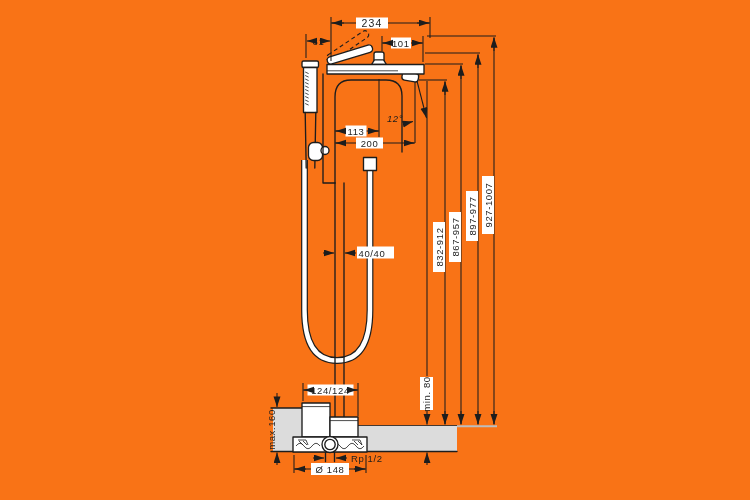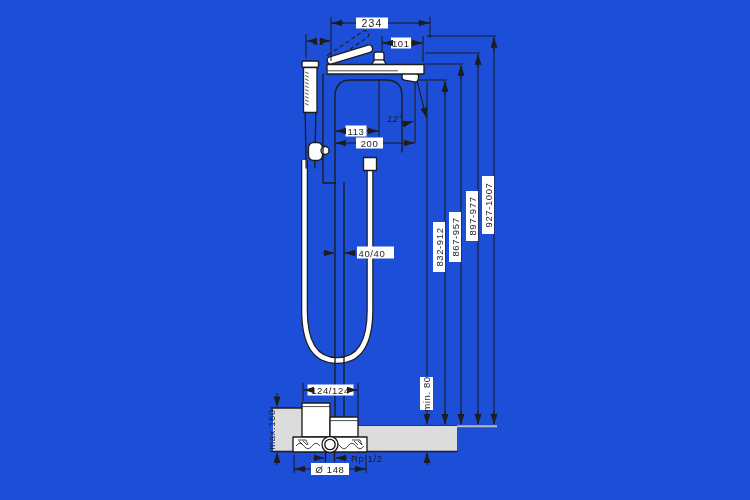--- a/index.html
+++ b/index.html
@@ -1,16 +1,16 @@
 <!DOCTYPE html>
 <html><head>
 <meta charset="utf-8">
 <style>
   html,body{margin:0;padding:0;background:#fff;}
-  .stage{position:relative;width:750px;height:500px;background:#1d4ed8;overflow:hidden;
+  .stage{position:relative;width:750px;height:500px;background:#f97316;overflow:hidden;
          font-family:"Liberation Sans", sans-serif;}
   svg{display:block;}
   .dim-text{font-family:"Liberation Sans",sans-serif;font-size:10.5px;letter-spacing:1.1px;fill:#1d1d1d;}
   .dim-text-sm{font-family:"Liberation Sans",sans-serif;font-size:9.5px;letter-spacing:.6px;fill:#1d1d1d;}
   .angle-text{font-family:"Liberation Sans",sans-serif;font-size:9.5px;font-style:italic;letter-spacing:.5px;fill:#1d1d1d;}
   .outline{stroke:#1d1d1d;stroke-width:1.35;fill:none;stroke-linejoin:round;stroke-linecap:round;}
   .outline-f{stroke:#1d1d1d;stroke-width:1.35;fill:#ffffff;stroke-linejoin:round;}
   .thin{stroke:#1d1d1d;stroke-width:.8;fill:none;}
   .dim{stroke:#1d1d1d;stroke-width:1.05;fill:none;}
   .hatch{stroke:#1d1d1d;stroke-width:.8;fill:none;}

